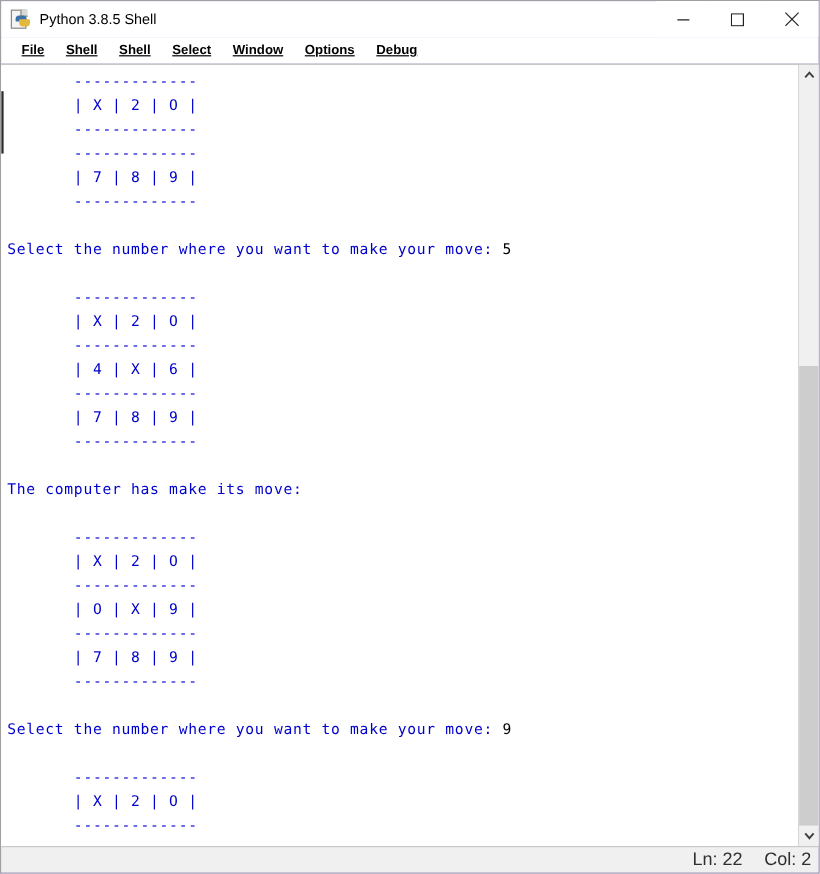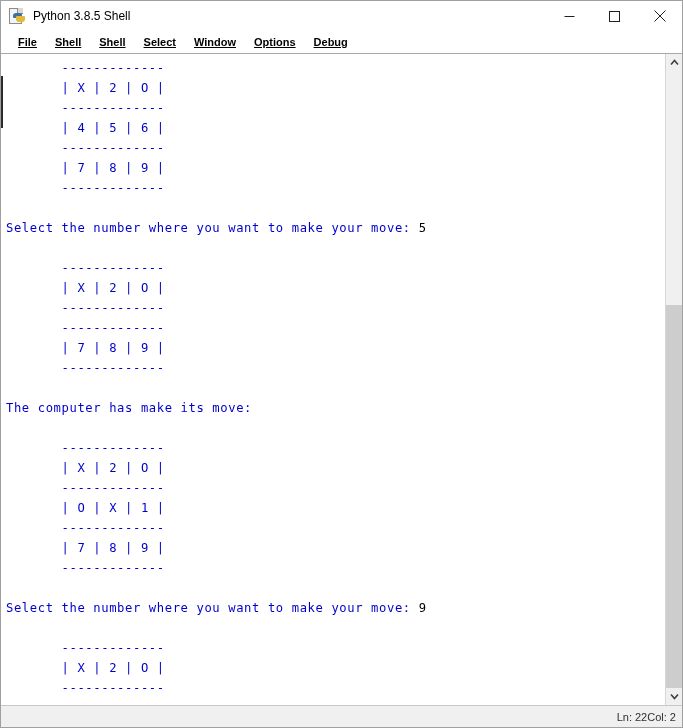--- a/index.html
+++ b/index.html
@@ -196,23 +196,23 @@
     flex: 0 0 22px;
     background: #f0f0f0;
     border-top: 1px solid #c8c8c8;
     display: flex;
     align-items: center;
     justify-content: flex-end;
     padding-right: 6px;
     box-sizing: border-box;
   }
   .status-item {
-    font-size: 11px;
+    font-size: 15px;
     color: #303030;
-    margin-left: 0;
+    margin-left: 18px;
     white-space: nowrap;
   }
 </style>
 </head>
 <body>
 
 <div class="window">
 
   <div class="titlebar">
     <div class="app-icon">
@@ -252,40 +252,40 @@
     <div class="menu-item"><span class="ul">Options</span></div>
     <div class="menu-item"><span class="ul">Debug</span></div>
   </div>
 
   <div class="content-wrap">
     <div class="text-area">
       <div class="caret-mark"></div>
       <pre class="console" id="console-out"><span>       -------------
 </span><span>       | X | 2 | O |
 </span><span>       -------------
-</span><span>       | 4 | 5 | 6 |
 </span><span>       -------------
 </span><span>       | 7 | 8 | 9 |
 </span><span>       -------------
 </span><span>
 </span><span>Select the number where you want to make your move: </span><span class="userin">5</span><span>
 
 </span><span>       -------------
 </span><span>       | X | 2 | O |
 </span><span>       -------------
+</span><span>       | 4 | X | 6 |
 </span><span>       -------------
 </span><span>       | 7 | 8 | 9 |
 </span><span>       -------------
 </span><span>
 </span><span>The computer has make its move:</span><span>
 
 </span><span>       -------------
 </span><span>       | X | 2 | O |
 </span><span>       -------------
-</span><span>       | O | X | 1 |
+</span><span>       | O | X | 9 |
 </span><span>       -------------
 </span><span>       | 7 | 8 | 9 |
 </span><span>       -------------
 </span><span>
 </span><span>Select the number where you want to make your move: </span><span class="userin">9</span><span>
 
 </span><span>       -------------
 </span><span>       | X | 2 | O |
 </span><span>       -------------
 </span><span>

